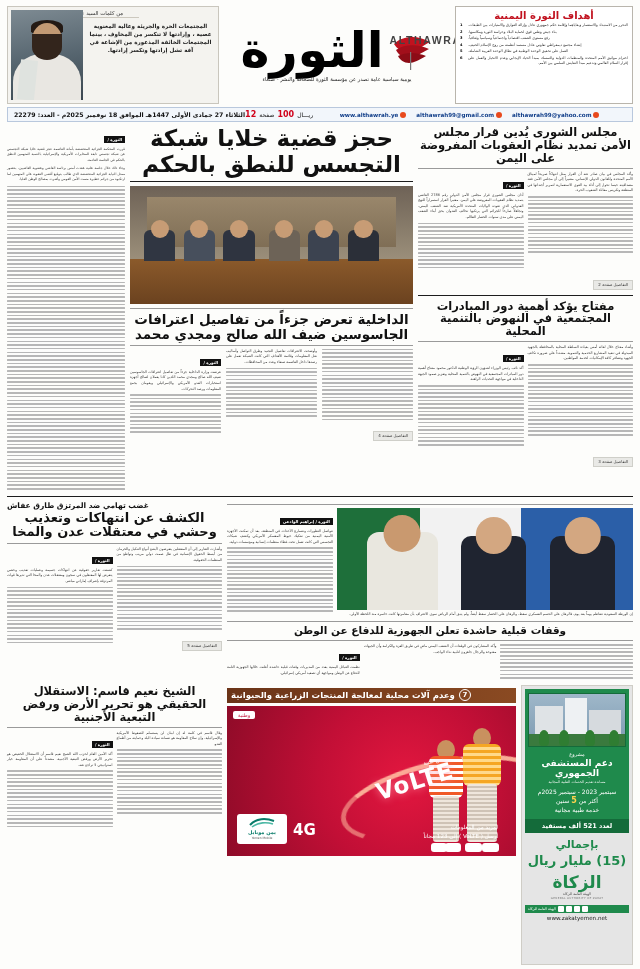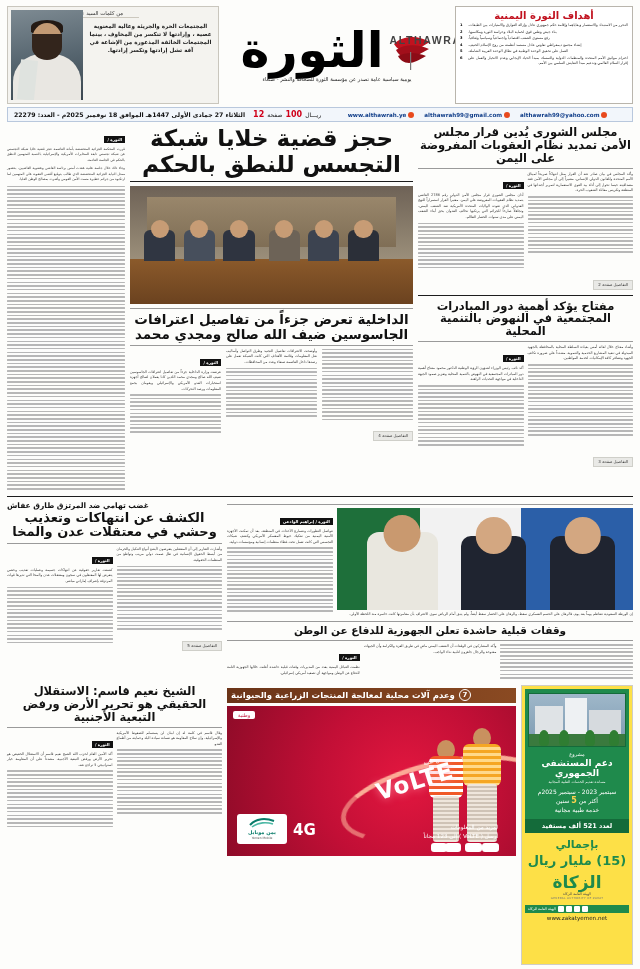--- a/index.html
+++ b/index.html
@@ -92,21 +92,21 @@
   .goals-list li {
     font-size: 3.6px; line-height: 1.55; color: #2a2a2a; text-align: justify;
     display: flex; flex-direction: row-reverse; gap: 2px; margin-bottom: 1px;
   }
   .goal-num { color: #000; font-weight: bold; flex: 0 0 6px; text-align: left; }
 
   
   .infobar {
     display: flex; flex-direction: row-reverse; align-items: center;
     border: 1px solid #b9c8dd; background: #f2f6fb;
-    height: 15px; margin-top: 3px; padding: 0 6px; gap: 8px;
+    height: 15px; margin-top: 3px; padding: 0 6px; 
   }
   .issue-line { font-size: 6.2px; color: #111; font-weight: bold; white-space: nowrap; }
   .pages-group { display: flex; flex-direction: row-reverse; align-items: center; gap: 3px;
                  margin-right: auto; }
   .num-red { color: #d0021b; font-weight: bold; font-size: 8px; }
   .small-lbl { font-size: 6px; color: #111; }
   .contacts { display: flex; flex-direction: row-reverse; gap: 10px; margin-right: auto;
               align-items: center; }
   .contact { display: flex; flex-direction: row-reverse; align-items: center; gap: 2px;
              font-size: 5.6px; color: #123f8a; direction: ltr; font-weight: bold; }
@@ -168,21 +168,21 @@
   .suit { position: absolute; bottom: 0; width: 22%; height: 72%; border-radius: 10px 10px 0 0; background: #1f2430; }
   .suit::after { content:""; position:absolute; left:50%; top:-26%; transform:translateX(-50%);
                  width: 56%; aspect-ratio:1; border-radius:50%; background:#d3a781; }
   .thobe { position: absolute; bottom: 0; width: 24%; height: 76%; border-radius: 12px 12px 0 0;
            background: #e9e7df; }
   .thobe::after { content:""; position:absolute; left:50%; top:-22%; transform:translateX(-50%);
                   width: 52%; aspect-ratio:1; border-radius:50%; background:#c9996f; }
 
   
   .zakat-ad {
-    width: 112px; border: 1px solid #cfcdc6; background: #fde047;
+    width: 112px; border: 1px solid #cfcdc6; background: #e5e5e5;
     display: flex; flex-direction: column; padding: 3px;
   }
   .zakat-green {
     background: #1f8a4c; padding: 4px 3px 6px; text-align: center; color: #fff;
   }
   .zakat-photo { height: 54px; background: linear-gradient(#9fb7c9,#7c9ab1); position: relative;
                  overflow: hidden; border: 1px solid #146b3a; }
   .zk-building { position: absolute; background: #dfe3e6; }
   .zk-tree { position: absolute; bottom: 0; width: 10px; height: 16px; background: #2f7d32;
              border-radius: 50% 50% 30% 30%; }

